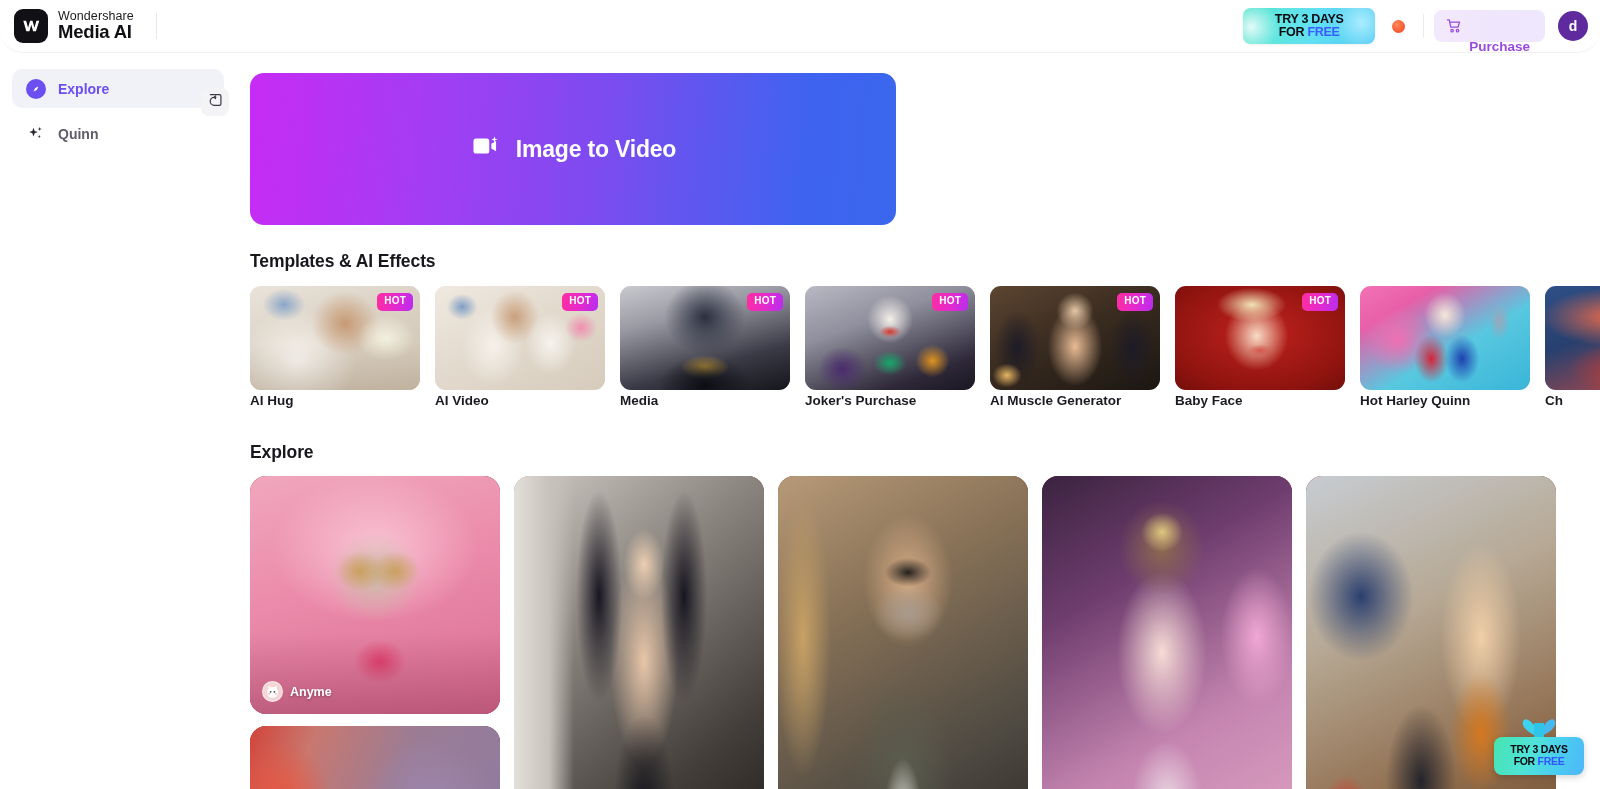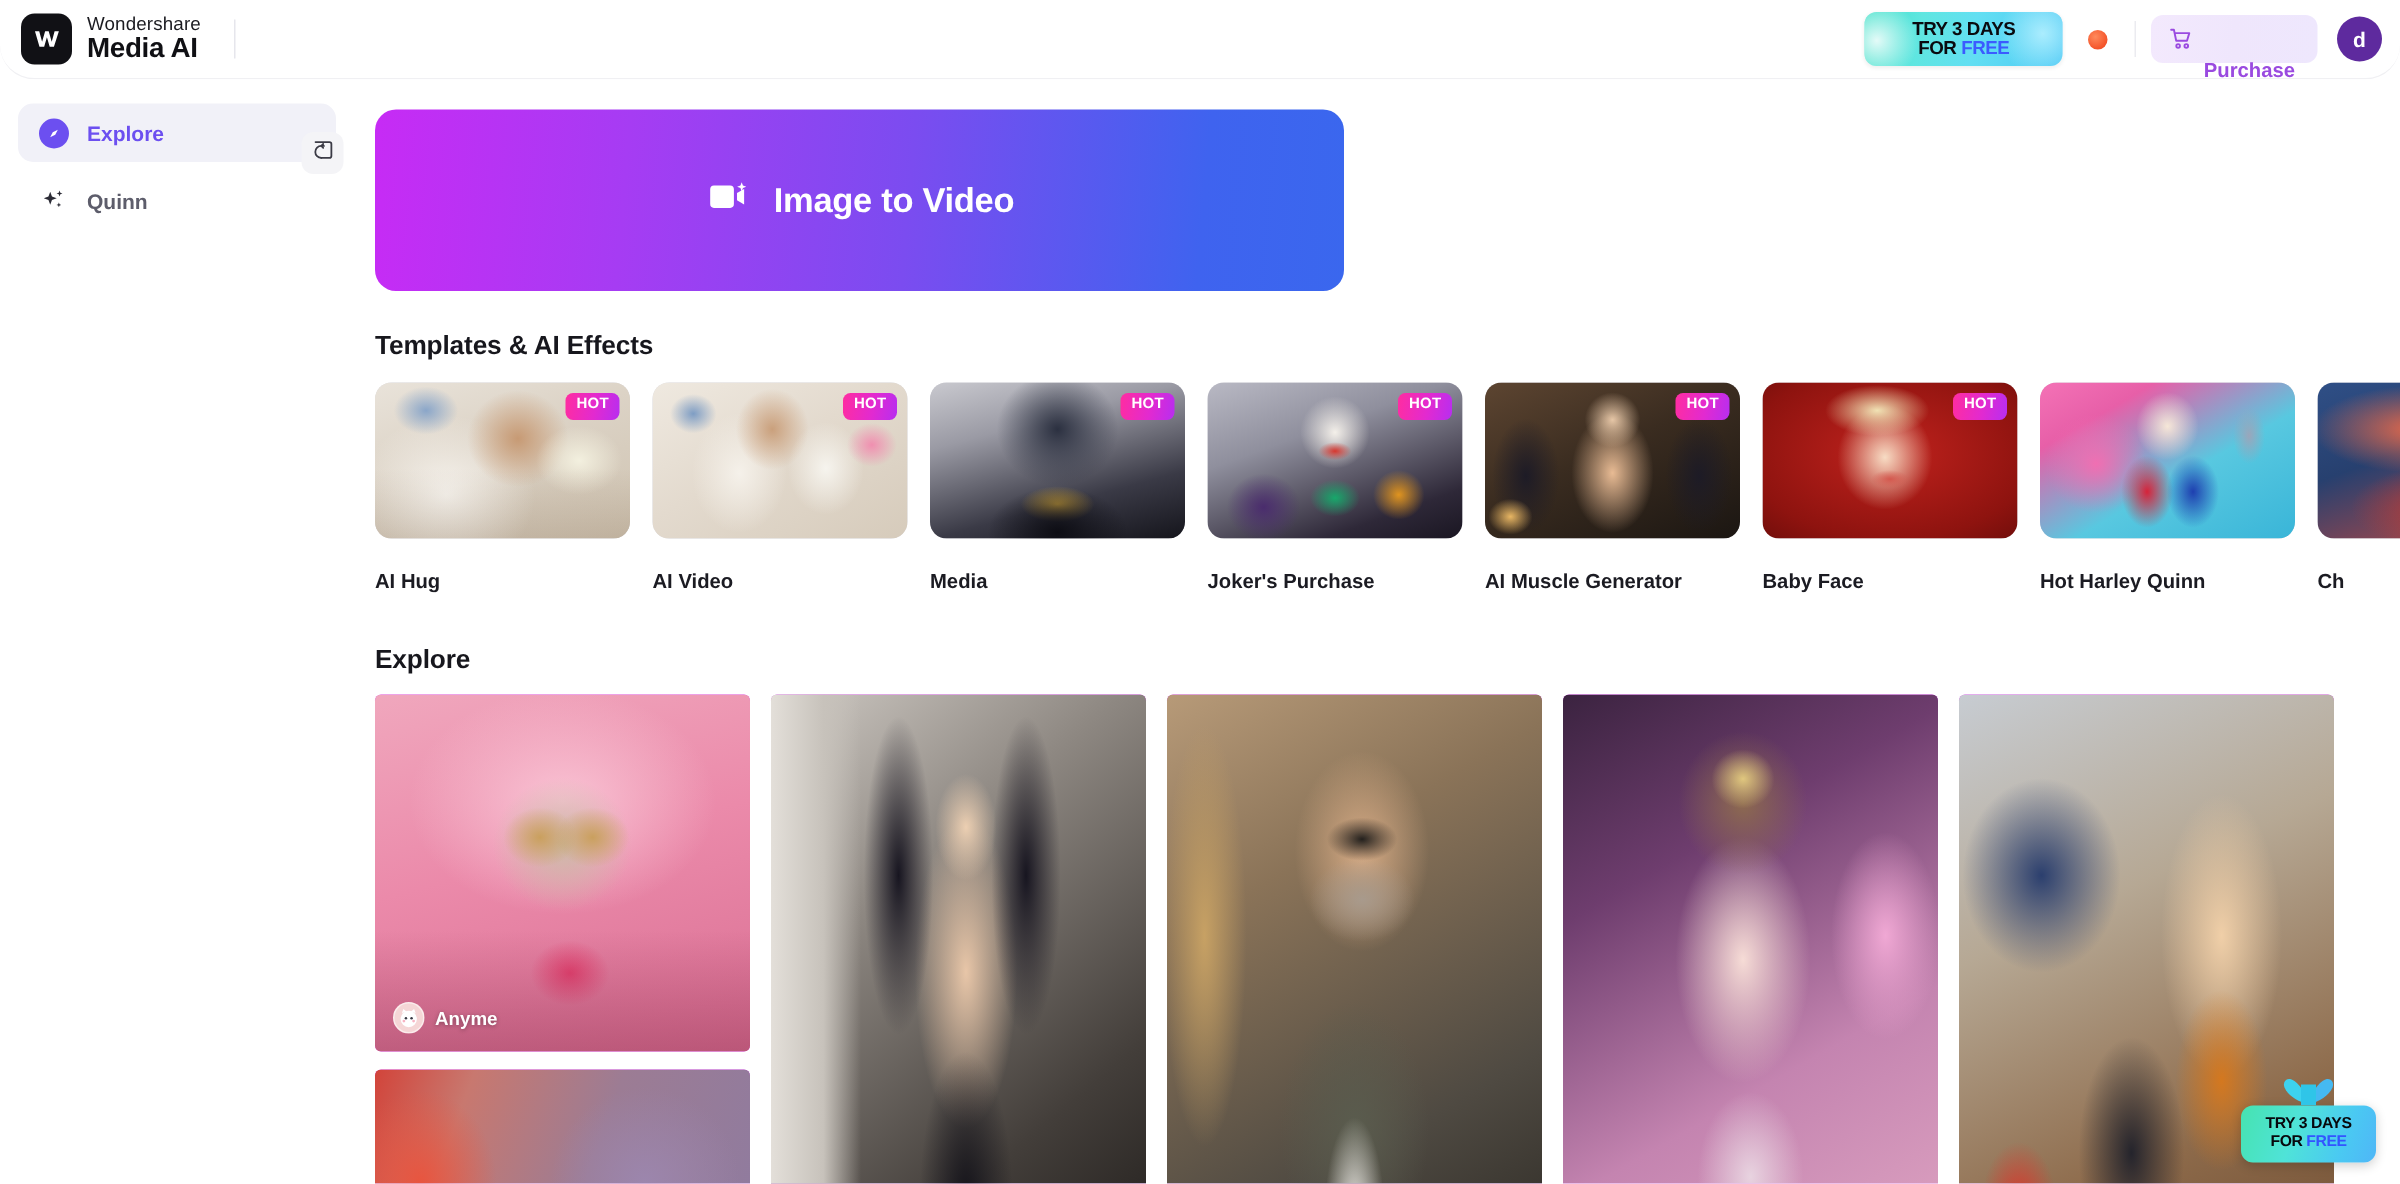--- a/index.html
+++ b/index.html
@@ -104,21 +104,21 @@
     justify-content:center; cursor:pointer; color:#3b3b46;
   }
 
   
   .main {
     position: absolute; left: 236px; top: 53px; width: 1364px; height: 736px;
     overflow: hidden; background: #fff;
   }
   .banner-row { display: flex; gap: 14px; padding: 20px 0 0 14px; }
   .banner {
-    height: 121px; border-radius: 14px; position: relative; cursor: pointer;
+    height: 152px; border-radius: 14px; position: relative; cursor: pointer;
     display: flex; align-items: center; justify-content: center; overflow: hidden;
   }
   .banner.i2v { width: 646px; background: linear-gradient(95deg,#c72bf5 0%,#a63cf3 26%,#7b4cf0 55%,#3f63ef 85%,#3a67ee 100%); }
   .banner.t2v { width: 690px; background: linear-gradient(93deg,#f926d6 0%,#f63ba3 26%,#fb5b6e 55%,#fb7450 78%,#fc8b3c 100%); }
   .banner-inner { display: flex; align-items: center; gap: 16px; }
   .banner-label { color: #fff; font-size: 23px; font-weight: 700; letter-spacing: -.2px; }
   .b-ic { display:flex; align-items:center; color:#fff; }
 
   .section-title {
     font-size: 17.5px; font-weight: 700; color: #17171d;
@@ -134,27 +134,27 @@
     background: #d8d8de;
   }
   .hot-badge {
     position: absolute; top: 7px; right: 7px; z-index: 3;
     padding: 2px 7px 3px 7px; border-radius: 5px;
     background: linear-gradient(100deg,#ff2da0 0%,#e22ad0 55%,#b72ef0 100%);
     color: #fff; font-size: 10px; font-weight: 800; letter-spacing: .2px; line-height: 1.25;
   }
   .tpl-name {
     font-size: 13.5px; font-weight: 700; color: #1b1b22;
-    margin-top: 21px; white-space: nowrap; overflow: hidden;
+    margin-top: 3px; white-space: nowrap; overflow: hidden;
   }
 
   
   .explore-wrap { display: flex; gap: 14px; padding-left: 14px; }
   .ecol { display: flex; flex-direction: column; gap: 12px; }
-  .ecard { border-radius: 4px; overflow: hidden; position: relative; cursor: pointer; background:#d946ef; }
+  .ecard { border-radius: 16px; overflow: hidden; position: relative; cursor: pointer; background:#7f1d1d; }
   .anyme-badge {
     position: absolute; left: 12px; bottom: 12px; z-index: 4;
     display: flex; align-items: center; gap: 7px;
   }
   .anyme-av {
     width: 21px; height: 21px; border-radius: 50%; overflow:hidden;
     background: #f5d6d6; border: 1px solid rgba(255,255,255,.55); flex:none;
     display:flex;align-items:center;justify-content:center;
   }
   .anyme-lbl { color: #fff; font-size: 12.5px; font-weight: 600; text-shadow: 0 1px 3px rgba(0,0,0,.35); }

